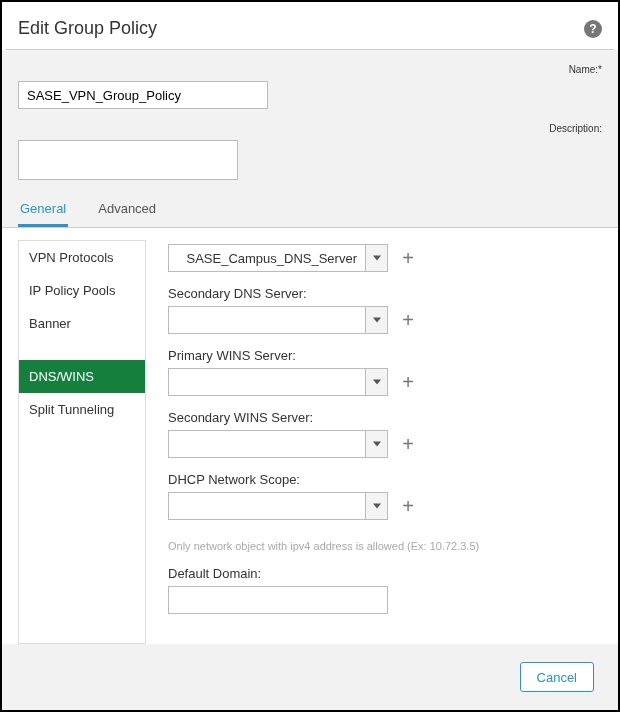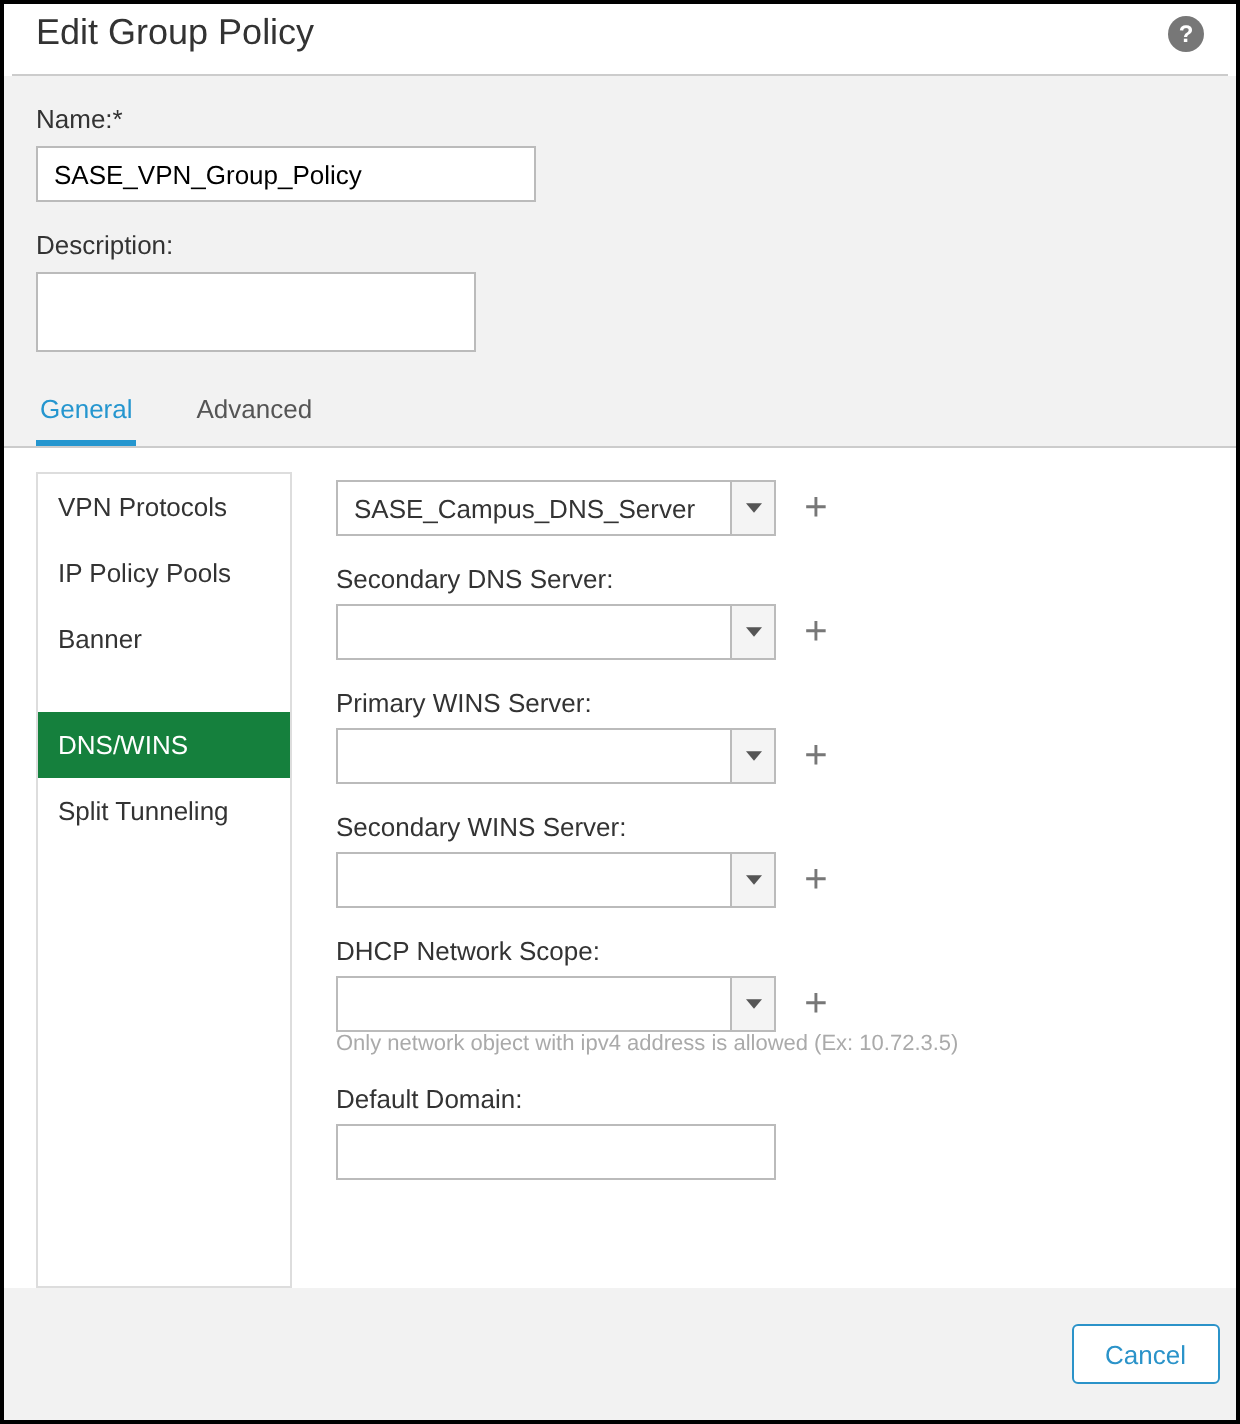--- a/index.html
+++ b/index.html
@@ -15,21 +15,21 @@
     height: 712px;
     border: 2px solid #000;
     display: flex;
     flex-direction: column;
     position: relative;
   }
   .titlebar {
     display: flex;
     align-items: center;
     justify-content: space-between;
-    padding: 4px 16px 10px 16px;
+    padding: 16px 16px 10px 16px;
     background: #fff;
   }
   .titlebar h1 {
     font-size: 18px;
     font-weight: 400;
     margin: 0;
     color: #333;
   }
   .help-icon {
     width: 18px; height: 18px;
@@ -49,21 +49,22 @@
     margin: 0 4px;
   }
   .upper-section {
     background: #f2f2f2;
     padding: 14px 16px 0 16px;
   }
   .field-label {
     display: block;
     margin-bottom: 6px;
     color: #333;
-    font-size: 13px;
+    font-size: 10px;
+    text-align: right;
   }
   .text-input {
     border: 1px solid #bbb;
     background: #fff;
     font-size: 13px;
     padding: 5px 8px;
     height: 28px;
   }
   .name-input {
     width: 250px;
@@ -147,20 +148,21 @@
     justify-content: space-between;
     cursor: pointer;
     font-size: 13px;
   }
   .select .select-value {
     padding: 0 8px;
     flex: 1;
     white-space: nowrap;
     overflow: hidden;
     text-overflow: ellipsis;
+    text-align: right;
   }
   .select .caret-box {
     width: 22px;
     height: 100%;
     border-left: 1px solid #bbb;
     background: #f4f4f4;
     display: flex;
     align-items: center;
     justify-content: center;
   }
@@ -172,25 +174,25 @@
     justify-content: center;
     margin-left: 8px;
     color: #777;
     cursor: pointer;
     font-size: 20px;
     line-height: 1;
   }
   .hint {
     font-size: 11px;
     color: #aaa;
-    margin-top: 0;
+    margin-top: 20px;
   }
   .footer {
     background: #f2f2f2;
-    padding: 18px 8px;
+    padding: 18px 24px;
     display: flex;
     justify-content: flex-end;
     gap: 10px;
   }
   .btn {
     height: 30px;
     padding: 0 16px;
     font-size: 13px;
     border-radius: 3px;
     cursor: pointer;

